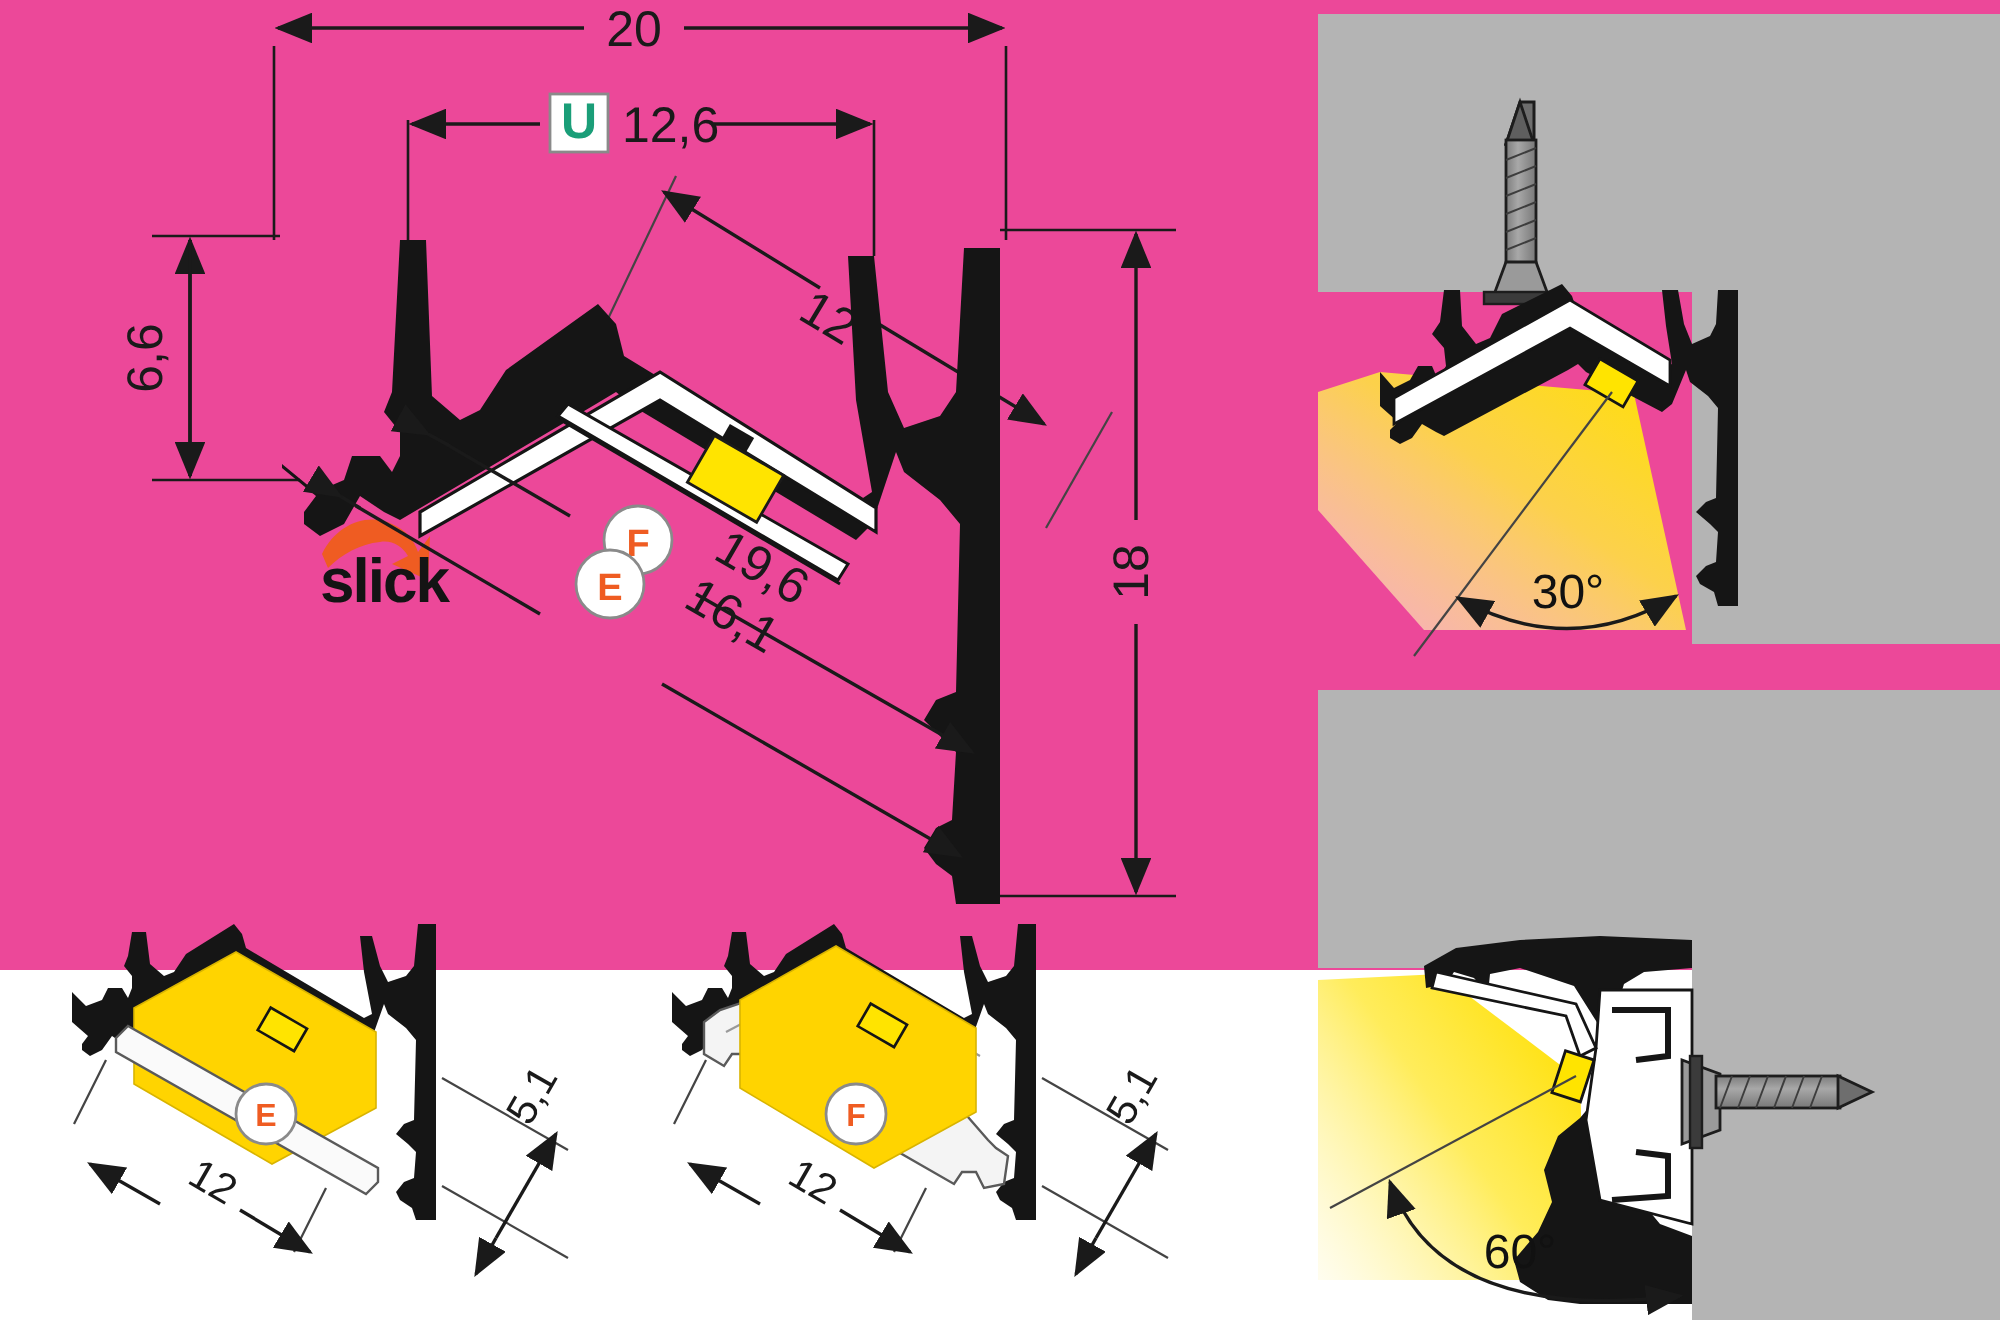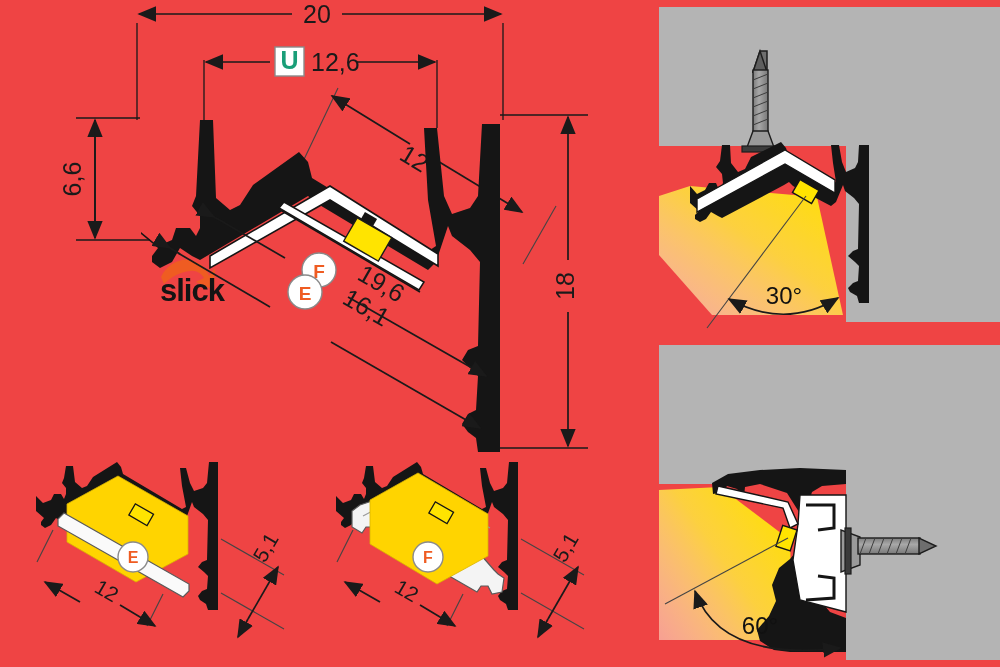--- a/index.html
+++ b/index.html
@@ -13,22 +13,22 @@
     height: 667px;
     position: relative;
     overflow: hidden;
     font-family: "Liberation Sans", sans-serif;
     color: #1a1a1a;
   }
   #sheet {
     position: absolute;
     left: 0; top: 0;
     width: 1000px;
-    height: 667px;
-    background: #ef4444;
+    height: 485px;
+    background: #ec4899;
   }
   svg.layer {
     position: absolute;
     left: 0; top: 0;
     width: 1000px;
     height: 667px;
     overflow: visible;
   }
   .dimtxt {
     font-family: "Liberation Sans", sans-serif;

